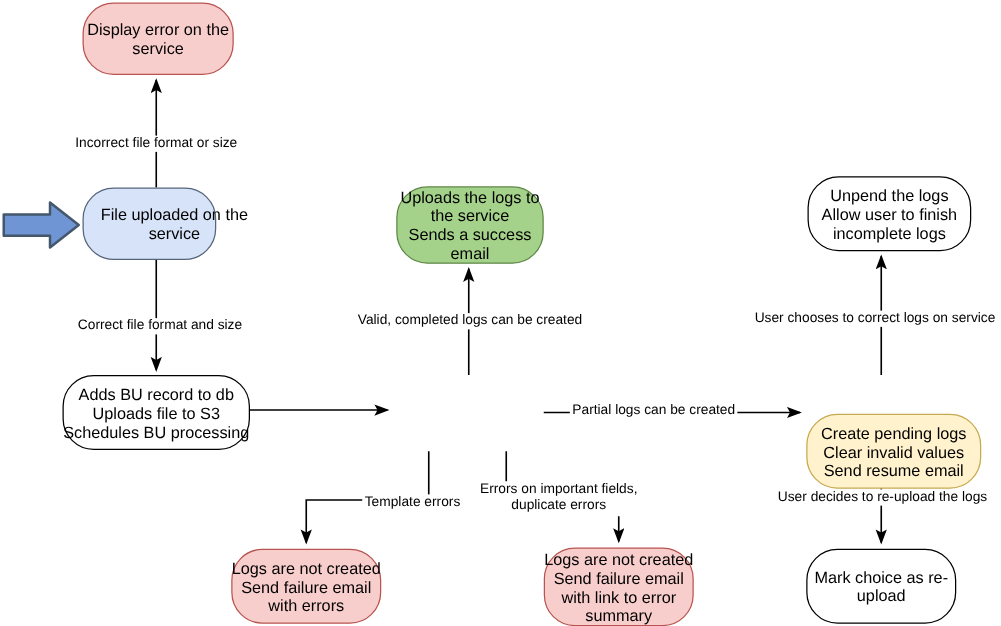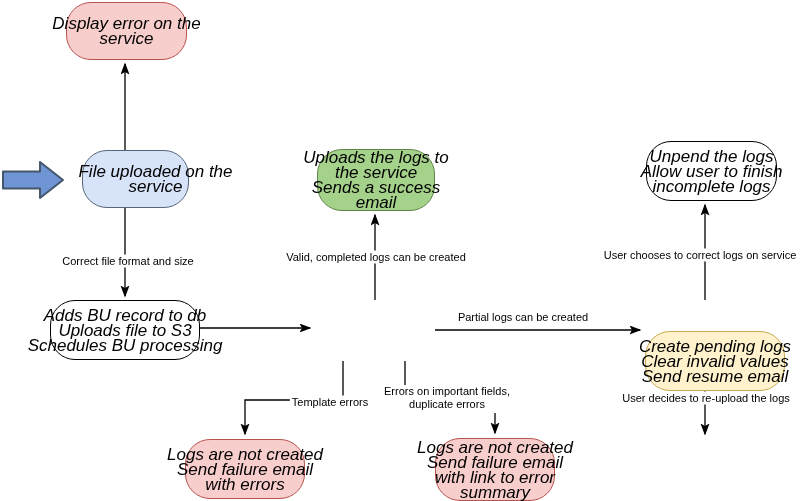--- a/index.html
+++ b/index.html
@@ -3,44 +3,43 @@
 <meta charset="utf-8">
 <style>
   html,body{margin:0;padding:0;background:#fff;}
   .canvas{
     position:relative;width:801px;height:501px;background:#ffffff;
     font-family:"Liberation Sans",sans-serif;overflow:hidden;
   }
   .edges{position:absolute;left:0;top:0;width:801px;height:501px;}
   .node{
     position:absolute;display:flex;align-items:center;justify-content:center;
-    text-align:center;white-space:pre;font-size:17px;line-height:15px;
+    text-align:center;white-space:pre;font-size:13px;line-height:15px;
     color:#000;border-radius:25px;box-sizing:border-box;border:1.4px solid #000;
     background:#fff;
-    font-style:italic;
   }
   .n-display-error{left:66px;top:2px;width:121px;height:58px;background:#f8cecc;border-color:#b85450;}
-  .n-file-uploaded{left:82px;top:150px;width:107px;height:58px;background:#d7e3f8;border-color:#56657a;padding-left:40px;}
+  .n-file-uploaded{left:66px;top:150px;width:107px;height:58px;background:#d7e3f8;border-color:#56657a;padding-left:40px;}
   .n-adds-bu{left:50px;top:300px;width:150px;height:60px;}
   .n-bu-service{left:315px;top:300px;width:120px;height:61px;}
   .n-uploads-logs{left:317px;top:149px;width:118px;height:62px;background:#a5d28a;border-color:#5e8747;}
   .n-create-pending{left:645px;top:300px;width:140px;height:60px;background:#fff2cc;border-color:#c7a94f;margin-top:31px;}
   .n-unpend{left:646px;top:141px;width:131px;height:60px;}
   .n-mark-choice{left:645px;top:439px;width:120px;height:60px;}
   .n-logs-errors{left:185px;top:439px;width:120px;height:60px;background:#f8cecc;border-color:#b85450;}
   .n-logs-summary{left:435px;top:438px;width:120px;height:63px;background:#f8cecc;border-color:#b85450;}
   .lbl{
     position:absolute;transform:translate(-50%,-50%);background:#ffffff;
     font-size:11px;line-height:13px;color:#000;text-align:center;white-space:pre;
     padding:0 2px;
   }
   .l-incorrect{left:125px;top:115px;}
   .l-correct{left:128px;top:261px;}
   .l-valid{left:376px;top:257px;}
-  .l-partial{left:523px;top:317px;}
+  .l-partial{left:523px;top:329px;}
   .l-user-correct{left:700px;top:255px;}
   .l-user-reupload{left:706px;top:398px;}
   .l-template{left:330px;top:402px;}
   .l-important{left:447px;top:398px;}
 </style>
 </head>
 <body>
 
 <div class="canvas">
 
@@ -92,30 +91,33 @@
 email</div>
 
   <div class="node n-create-pending">Create pending logs
 Clear invalid values
 Send resume email</div>
 
   <div class="node n-unpend">Unpend the logs
 Allow user to finish
 incomplete logs</div>
 
+  <div class="node n-mark-choice">Mark choice as re-
+upload</div>
 
   <div class="node n-logs-errors">Logs are not created
 Send failure email
 with errors</div>
 
   <div class="node n-logs-summary">Logs are not created
 Send failure email
 with link to error
 summary</div>
 
+  <div class="lbl l-incorrect">Incorrect file format or size</div>
 
   <div class="lbl l-correct">Correct file format and size</div>
 
   <div class="lbl l-valid">Valid, completed logs can be created</div>
 
   <div class="lbl l-partial">Partial logs can be created</div>
 
   <div class="lbl l-user-correct">User chooses to correct logs on service</div>
 
   <div class="lbl l-user-reupload">User decides to re-upload the logs</div>

